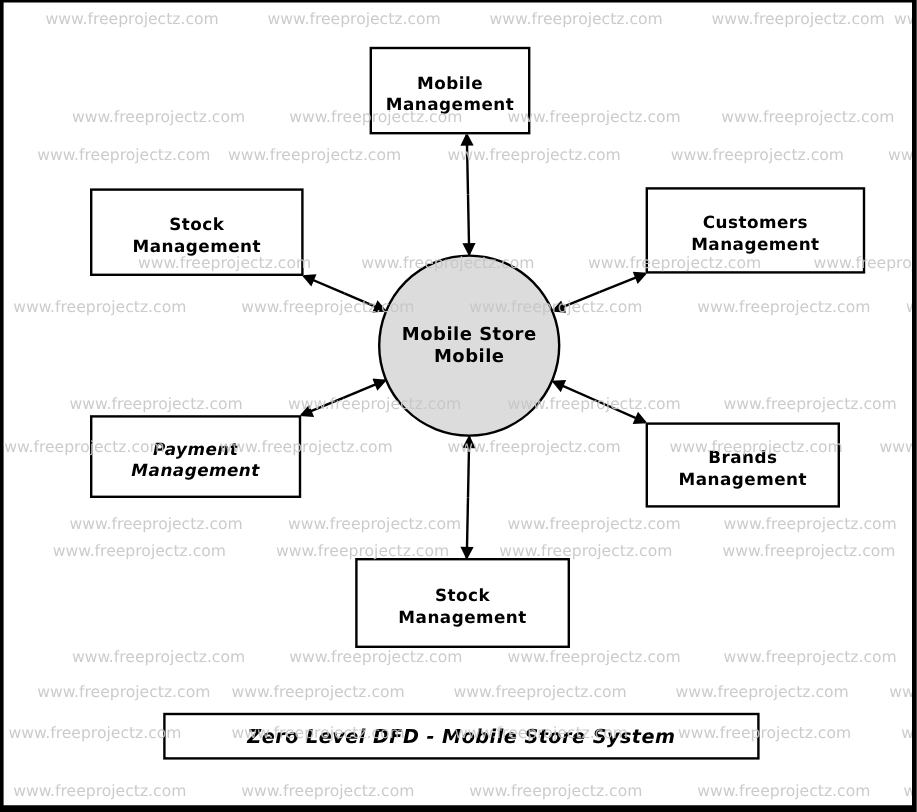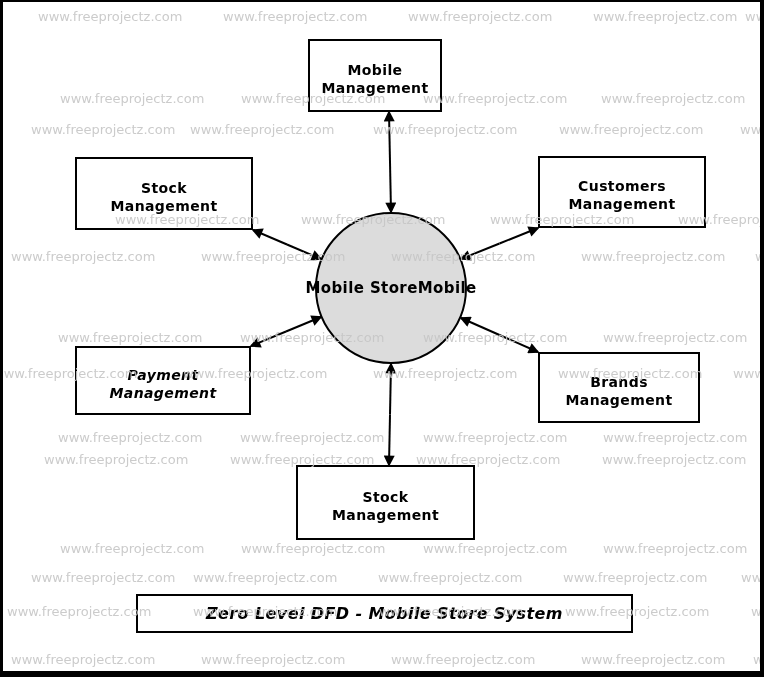--- a/index.html
+++ b/index.html
@@ -25,21 +25,21 @@
     z-index:2;
   }
   .entity .line, .process .line{
     font-weight:bold;font-size:14px;line-height:18px;
     color:#000;letter-spacing:0.4px;white-space:nowrap;
   }
   .process{
     position:absolute;
     border:2px solid #000;border-radius:50%;
     box-sizing:border-box;
-    display:flex;flex-direction:row;
+    display:flex;flex-direction:column;
     justify-content:center;align-items:center;
     z-index:2;
   }
   .process .line{font-size:15px;line-height:19px;}
   .titlebox{
     position:absolute;
     background:#ffffff;border:2px solid #000;
     box-sizing:border-box;
     display:flex;justify-content:center;align-items:center;
     z-index:2;
@@ -87,21 +87,21 @@
   </svg>
 
   <div class="entity" style="left: 305px; top: 37px; width: 134px; height: 73px;">
     <div class="line">Mobile</div>
     <div class="line">Management</div>
   </div>
   <div class="entity" style="left: 72px; top: 155px; width: 178px; height: 73px; text-align: right;">
     <div class="line">Stock</div>
     <div class="line">Management</div>
   </div>
-  <div class="entity" style="left: 535px; top: 154px; width: 168px; height: 72px;">
+  <div class="entity" style="left: 535px; top: 154px; width: 183px; height: 72px;">
     <div class="line">Customers</div>
     <div class="line">Management</div>
   </div>
   <div class="entity" style="left: 72px; top: 344px; width: 176px; height: 69px; font-style: italic;">
     <div class="line">Payment</div>
     <div class="line">Management</div>
   </div>
   <div class="entity" style="left: 535px; top: 350px; width: 162px; height: 71px;">
     <div class="line">Brands</div>
     <div class="line">Management</div>

